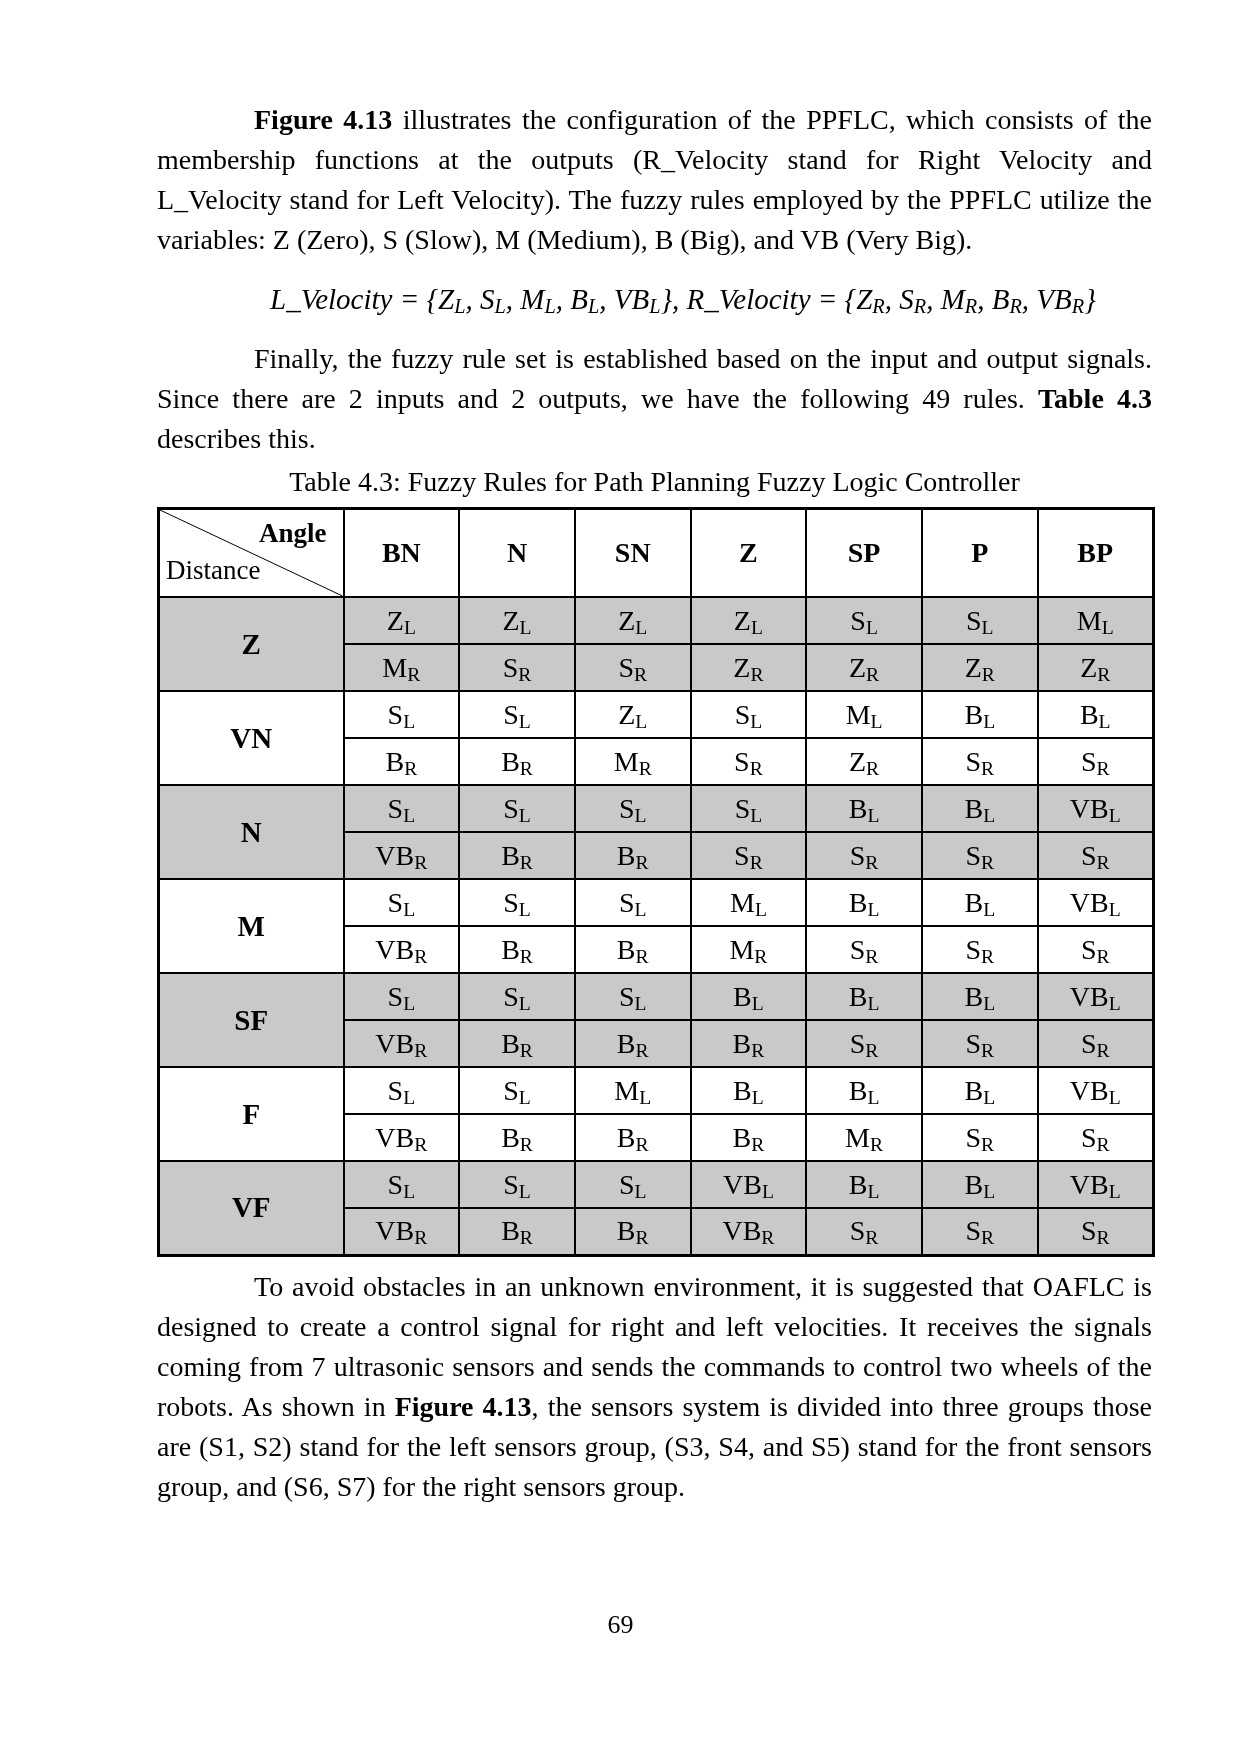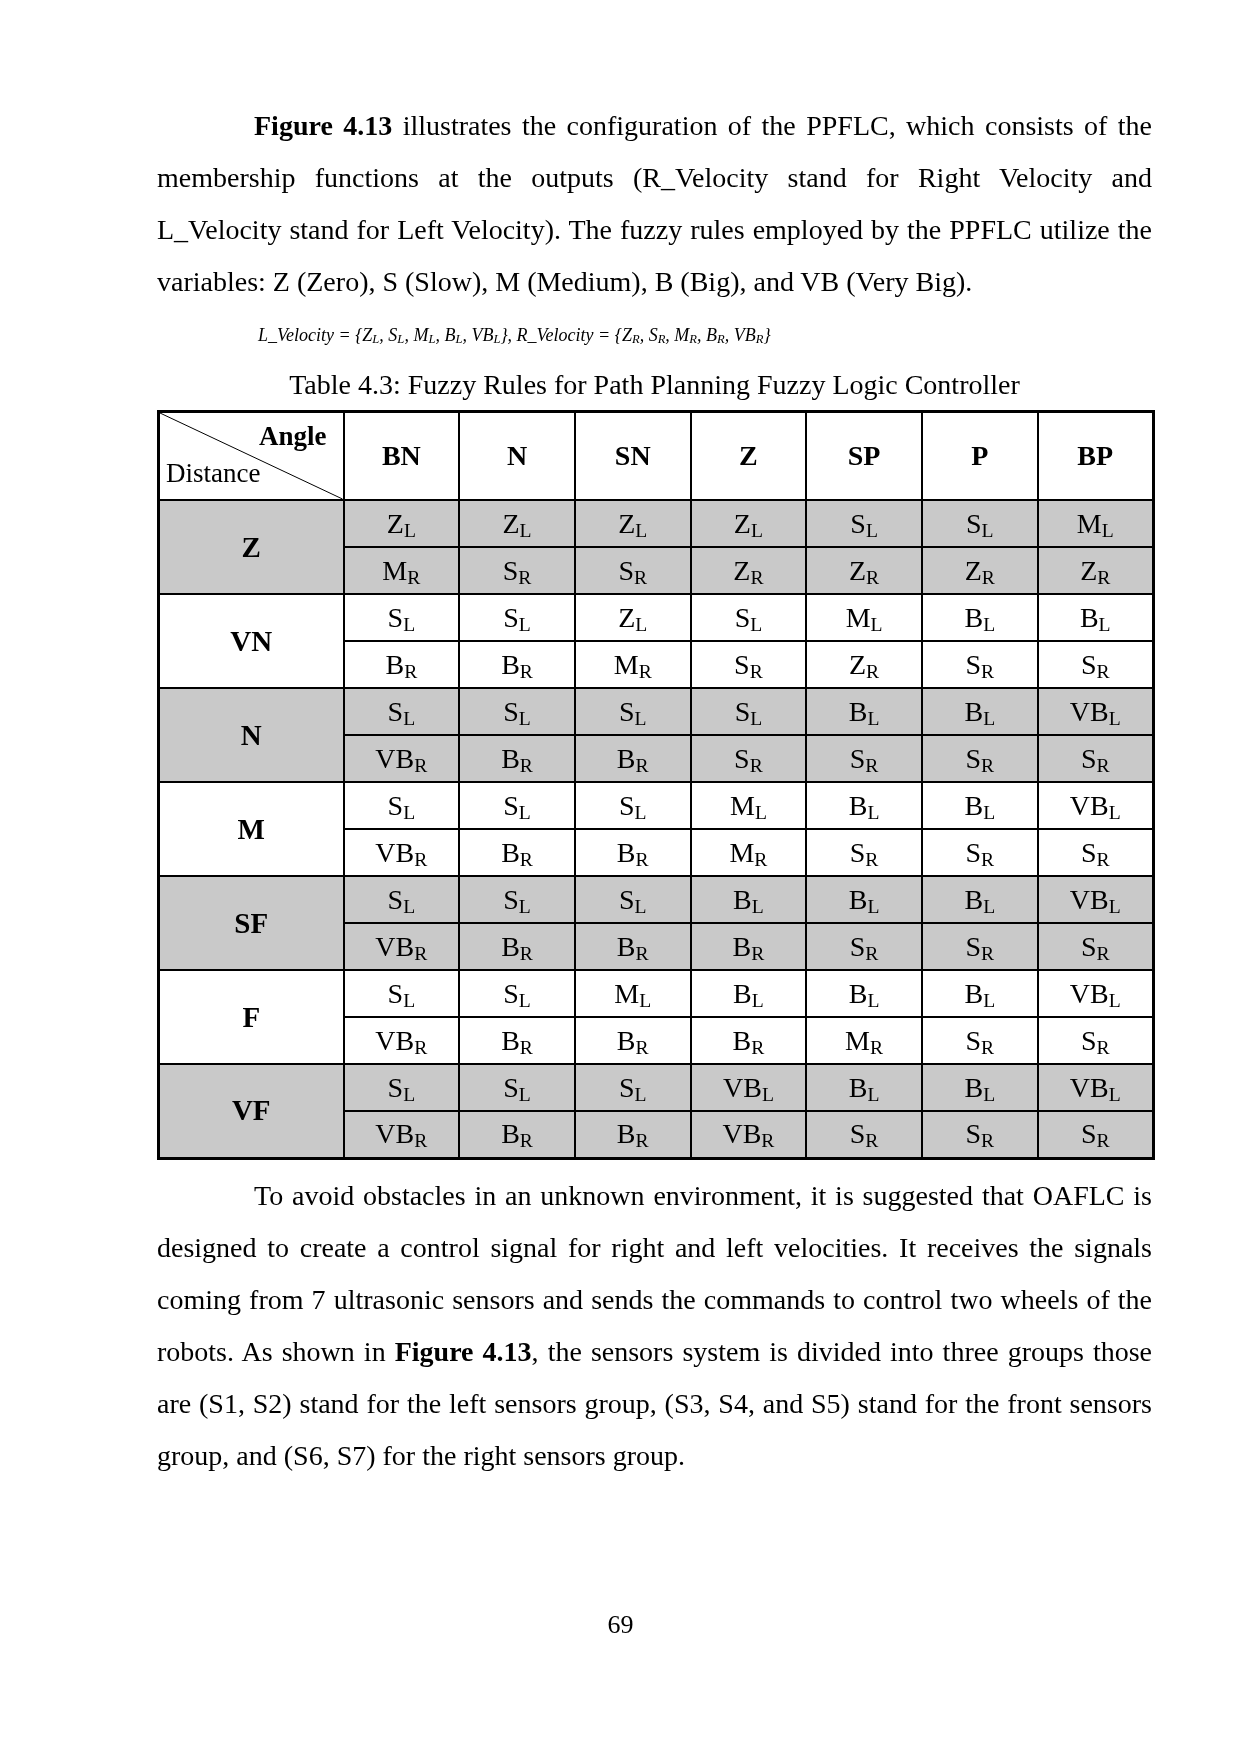--- a/index.html
+++ b/index.html
@@ -5,27 +5,27 @@
   html, body { margin:0; padding:0; }
   body {
     width:1241px; height:1754px;
     background:#ffffff; color:#000000;
     font-family:"Liberation Serif","DejaVu Serif",serif;
     position:relative; overflow:hidden;
   }
   .content { position:absolute; left:157px; top:100px; width:995px; }
 
   .para {
-    font-size:28px; line-height:52px;
+    font-size:28px; line-height:40px;
     text-align:justify; text-indent:97px;
     margin:0;
   }
   .equation {
-    font-size:18px; line-height:47px;
-    padding-left:97px; margin:4px;
+    font-size:29px; line-height:47px;
+    padding-left:97px; margin:16px;
     white-space:nowrap;
   }
   .caption {
     font-size:28px; line-height:44px;
     text-align:center;
     margin:1px 0 2px 0;
   }
 
   table.rules {
     border-collapse:collapse; table-layout:fixed;
@@ -64,20 +64,21 @@
 </style>
 </head>
 <body>
 
 <div class="content">
 
   <p class="para"><b>Figure 4.13</b> illustrates the configuration of the PPFLC, which consists of the membership functions at the outputs (R_Velocity stand for Right Velocity and L_Velocity stand for Left Velocity). The fuzzy rules employed by the PPFLC utilize the variables: Z (Zero), S (Slow), M (Medium), B (Big), and VB (Very Big).</p>
 
   <div class="equation"><i>L_Velocity = {Z</i><i><sub>L</sub></i><i>, S</i><i><sub>L</sub></i><i>, M</i><i><sub>L</sub></i><i>, B</i><i><sub>L</sub></i><i>, VB</i><i><sub>L</sub></i><i>}, R_Velocity = {Z</i><i><sub>R</sub></i><i>, S</i><i><sub>R</sub></i><i>, M</i><i><sub>R</sub></i><i>, B</i><i><sub>R</sub></i><i>, VB</i><i><sub>R</sub></i><i>}</i></div>
 
+  <p class="para">Finally, the fuzzy rule set is established based on the input and output signals. Since there are 2 inputs and 2 outputs, we have the following 49 rules. <b>Table 4.3</b> describes this.</p>
 
   <div class="caption">Table 4.3: Fuzzy Rules for Path Planning Fuzzy Logic Controller</div>
 
   <table class="rules">
     <colgroup>
       <col style="width:185px">
       <col style="width:115.7px">
         <col style="width:115.7px">
         <col style="width:115.7px">
       <col style="width:115.7px">

